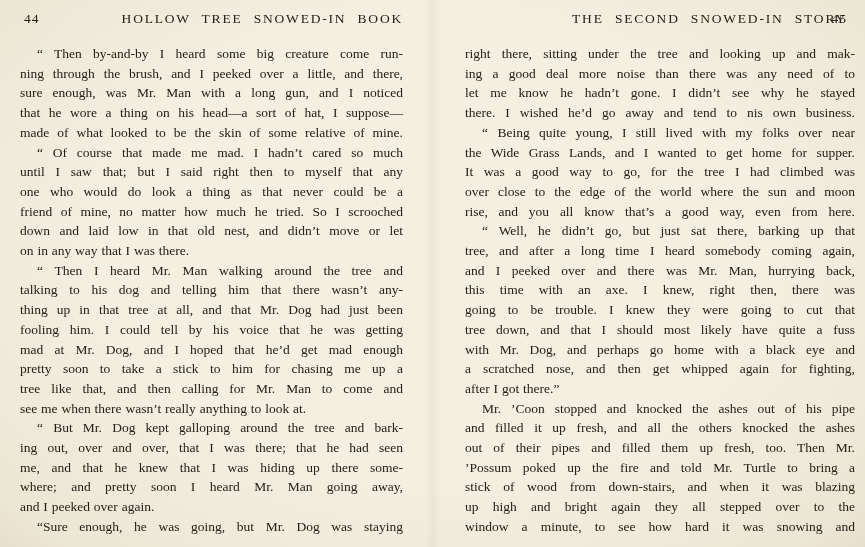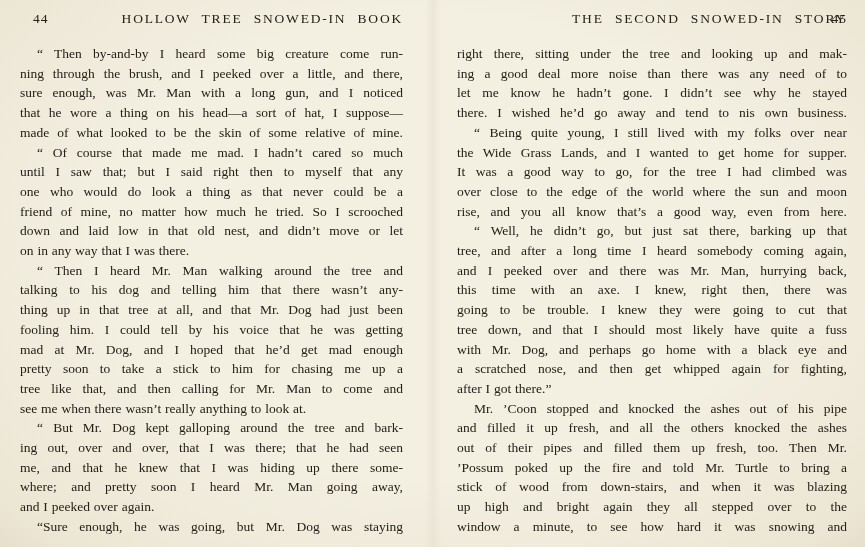--- a/index.html
+++ b/index.html
@@ -47,29 +47,29 @@
   .running-title {
     display: block;
     text-align: right;
   }
   .page-number {
     position: absolute;
     top: 0;
     letter-spacing: 1px;
     font-size: 13.5px;
   }
-  .page-number.num-left  { left: 13px; }
+  .page-number.num-left  { left: 4px; }
   .page-number.num-right { right: 0px; }
 
   .page-body {
     position: absolute;
     top: 44px;
   }
   .page-left  .page-body { left: 20px; width: 383px; }
-  .page-right .page-body { left: 24px; width: 390px; }
+  .page-right .page-body { left: 32px; width: 390px; }
 
   .para { margin: 0; padding: 0; }
   .line {
     font-size: 13.5px;
     line-height: 19.7px;
     text-align: justify;
     text-align-last: justify;
     word-spacing: 0.5px;
   }
   .line.indent { text-indent: 17px; }

